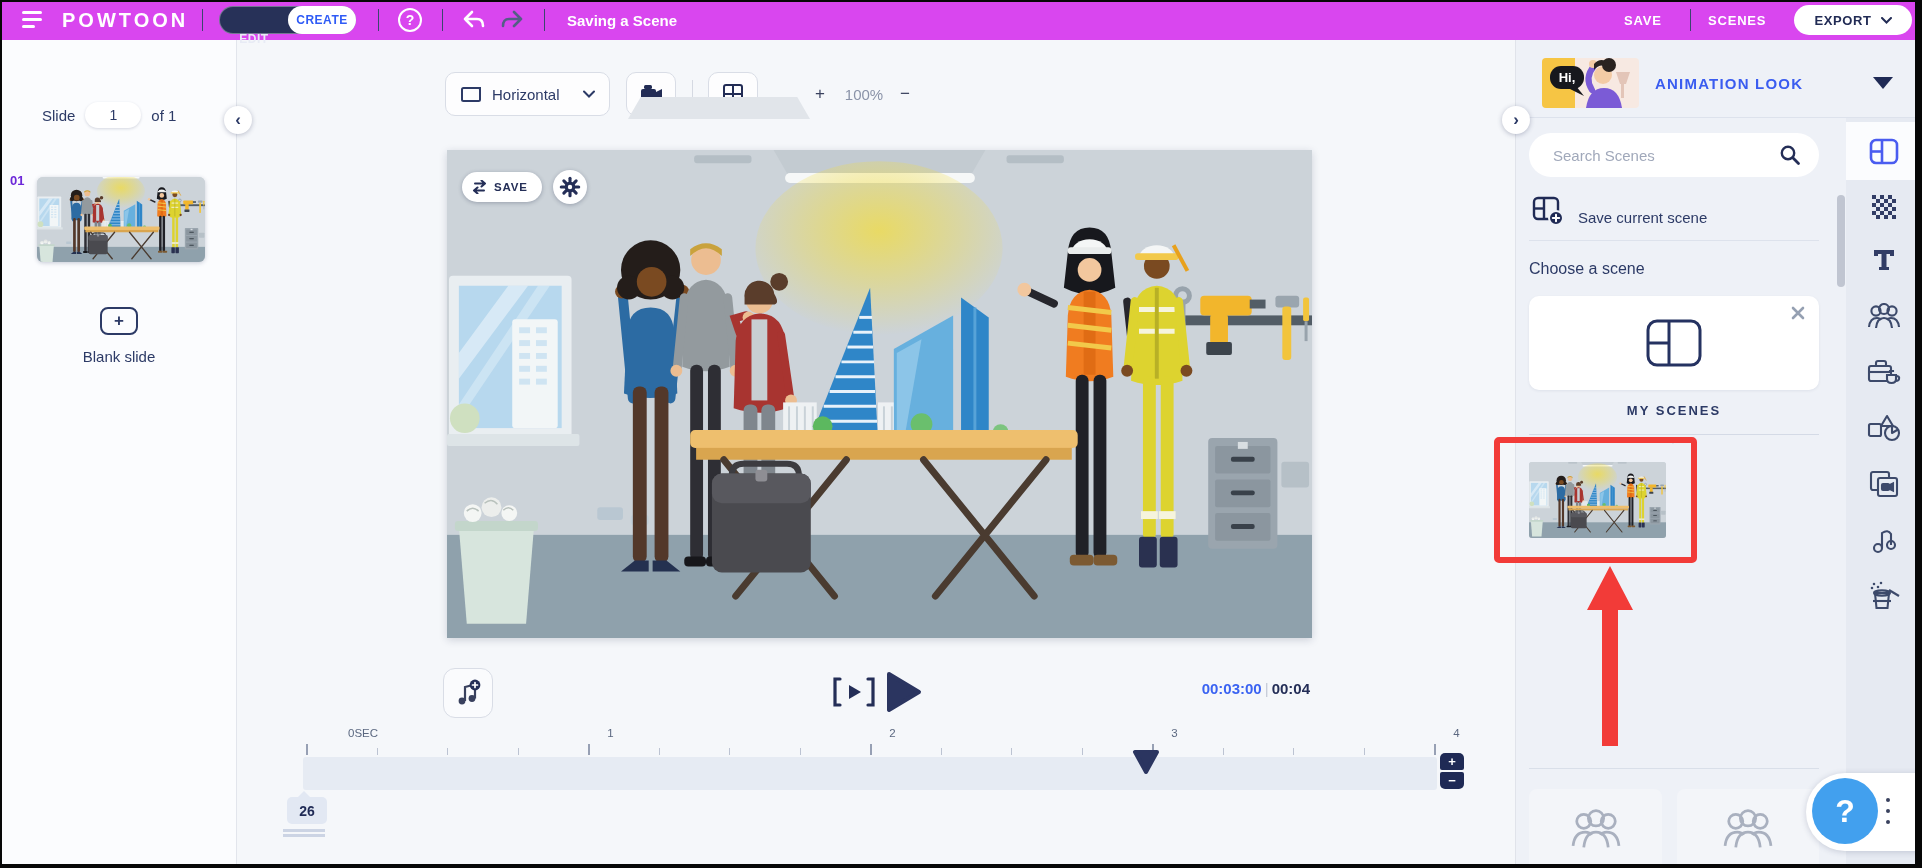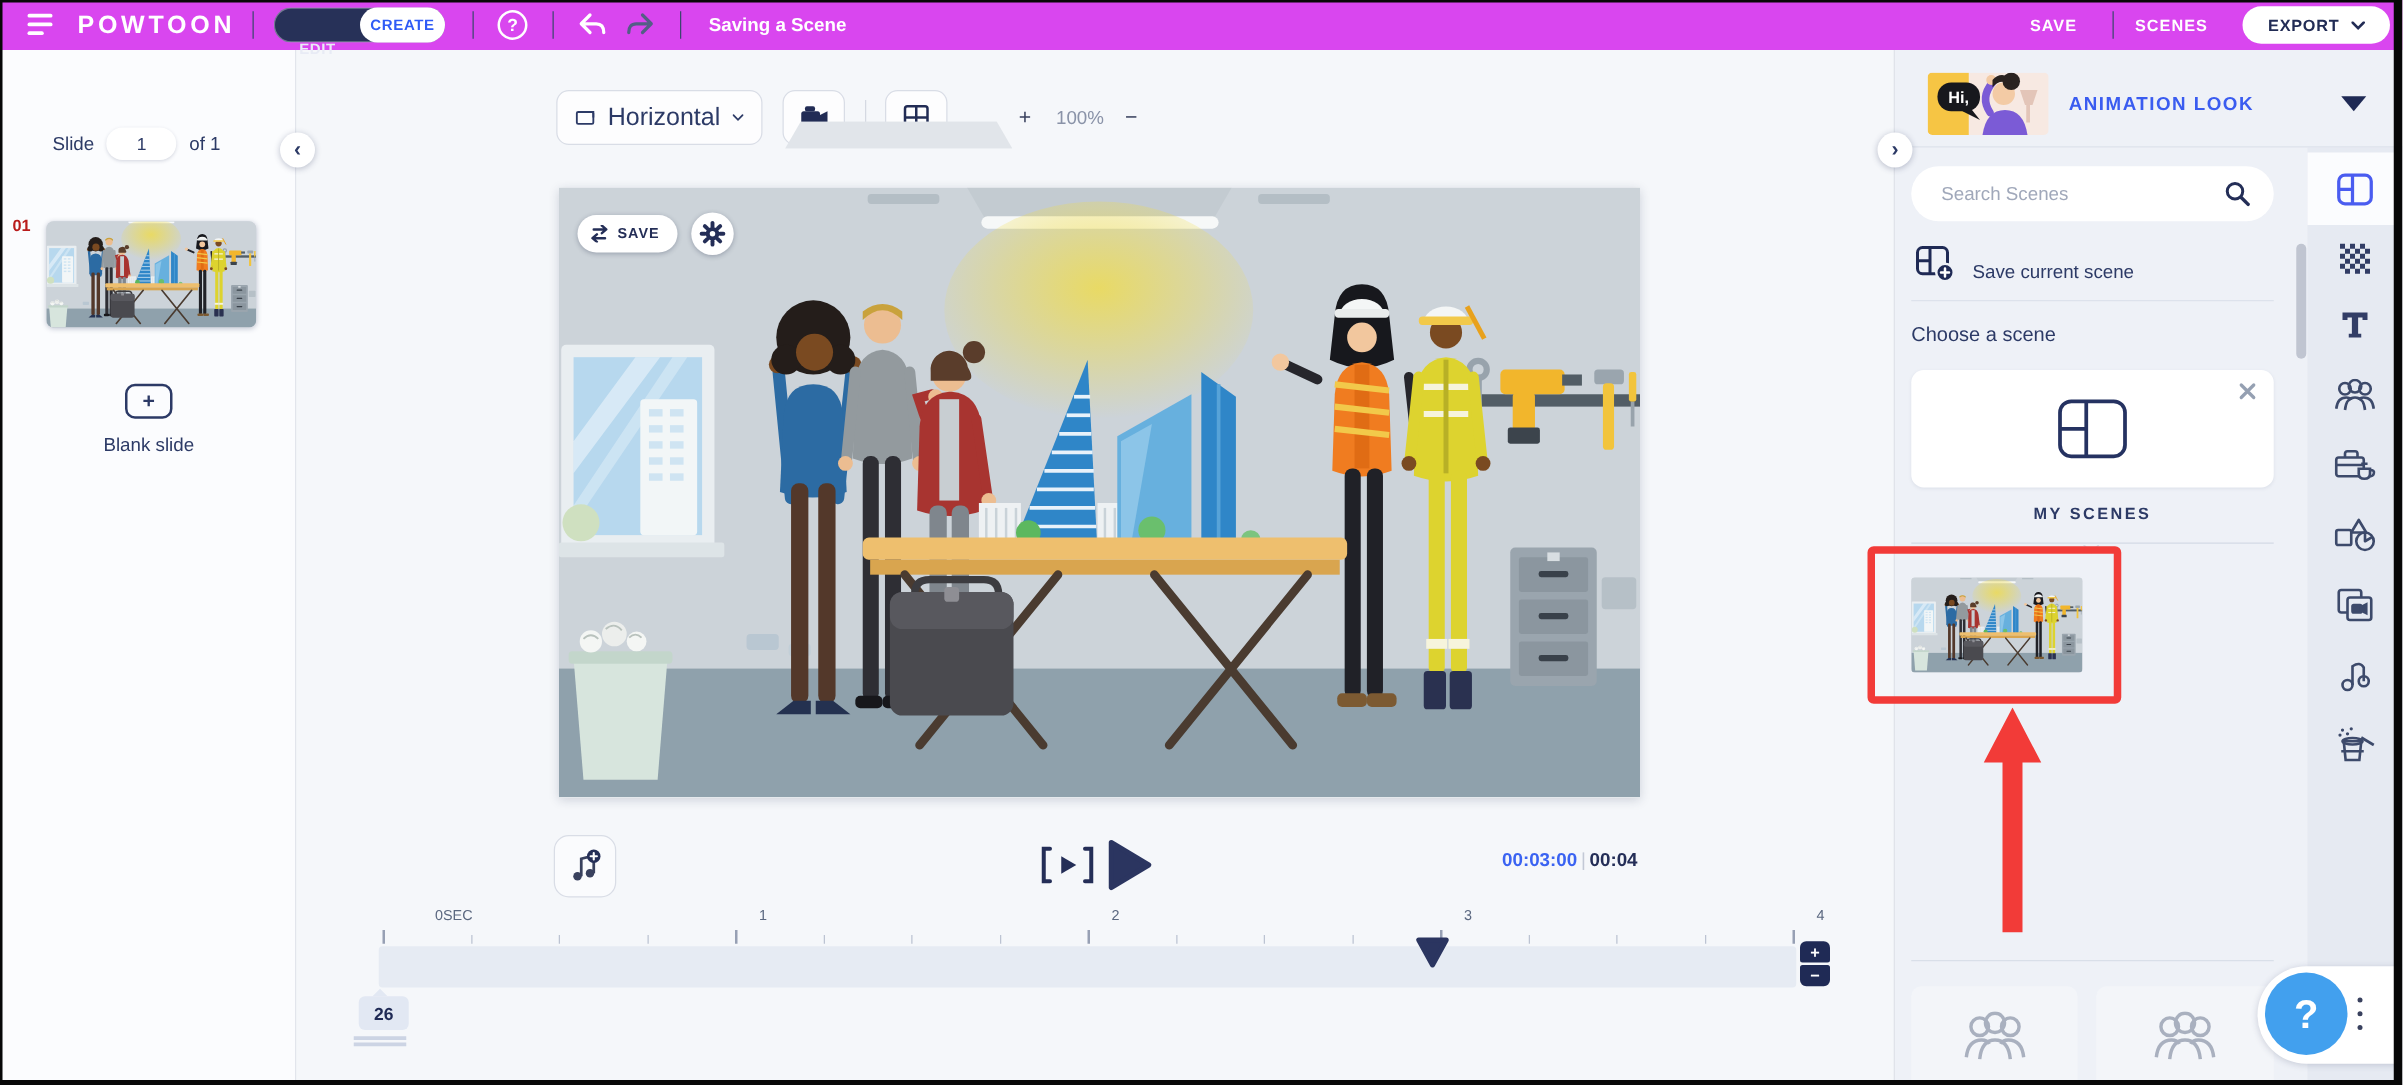--- a/index.html
+++ b/index.html
@@ -21,28 +21,28 @@
   .redo { position:absolute; left:500px; top:9px; cursor:pointer; }
   .doc-title { position:absolute; left:567px; top:12px; color:#fff; font-size:15px; font-weight:600; }
   .tb-save { position:absolute; left:1624px; top:13px; color:#fff; font-size:13px; font-weight:700; letter-spacing:.8px; cursor:pointer; }
   .tb-preview { position:absolute; left:1708px; top:13px; color:#fff; font-size:13px; font-weight:700; letter-spacing:.8px; cursor:pointer; }
   .tb-export { position:absolute; left:1794px; top:5px; width:118px; height:30px; background:#fff; border-radius:16px; display:flex; align-items:center; justify-content:center; gap:9px; color:#222c55; font-size:13px; font-weight:700; letter-spacing:.6px; cursor:pointer; }
 
   
   .slides-panel { position:absolute; left:0; top:40px; width:237px; height:828px; background:#fbfcfe; border-right:1px solid #e2e5ec; z-index:5; }
   .slide-counter { position:absolute; left:42px; top:62px; font-size:15px; color:#2c3a66; display:flex; align-items:center; gap:10px; }
   .slide-num-input { width:56px; height:26px; border:none; border-radius:13px; background:#fff; box-shadow:0 1px 3px rgba(40,50,90,.18); text-align:center; font-size:14px; color:#2c3a66; font-family:inherit; }
-  .slide-index { position:absolute; left:10px; top:133px; font-size:13px; font-weight:700; color:#b91c1c; }
+  .slide-index { position:absolute; left:10px; top:133px; font-size:13px; font-weight:700; color:#6d28d9; }
   .slide-thumb { position:absolute; left:37px; top:137px; width:168px; height:85px; border-radius:6px; overflow:hidden; box-shadow:0 1px 4px rgba(40,50,90,.25); cursor:pointer; background:#ccd3d9; }
   .blank-slide-btn { position:absolute; left:100px; top:267px; width:38px; height:28px; border:2.5px solid #2c3a66; border-radius:8px; background:transparent; color:#2c3a66; font-size:17px; font-weight:700; display:flex; align-items:center; justify-content:center; cursor:pointer; }
   .blank-slide-label { position:absolute; left:40px; top:308px; width:158px; text-align:center; font-size:15px; color:#2c3a66; }
   .collapse-circle { position:absolute; width:28px; height:28px; background:#fff; border-radius:50%; box-shadow:0 1px 5px rgba(40,50,90,.3); display:flex; align-items:center; justify-content:center; color:#2c3a66; font-size:17px; font-weight:700; cursor:pointer; z-index:15; }
 
   
-  .ratio-dd { position:absolute; left:445px; top:72px; width:165px; height:44px; background:#fdfdfe; border:1px solid #d9dde6; border-radius:10px; display:flex; align-items:center; padding:0 14px; gap:10px; cursor:pointer; color:#2c3a66; font-size:20px; }
+  .ratio-dd { position:absolute; left:445px; top:72px; width:165px; height:44px; background:#fdfdfe; border:1px solid #d9dde6; border-radius:10px; display:flex; align-items:center; padding:0 14px; gap:10px; cursor:pointer; color:#2c3a66; font-size:15px; }
   .tool-btn { position:absolute; top:72px; width:50px; height:44px; background:#fdfdfe; border:1px solid #d9dde6; border-radius:10px; display:flex; align-items:center; justify-content:center; cursor:pointer; }
   .tool-div { position:absolute; left:692px; top:80px; width:1px; height:28px; background:#d5d9e2; }
   .zoom-ctrl { position:absolute; top:84px; font-size:17px; color:#39415e; cursor:pointer; }
   .zoom-level { position:absolute; left:836px; top:86px; width:56px; text-align:center; font-size:15px; color:#8a93a8; }
 
   
   .lamp-ghost { position:absolute; left:628px; top:97px; width:182px; height:22px; background:#e1e5ea; clip-path:polygon(7% 0, 93% 0, 100% 100%, 0 100%); }
   .canvas { position:absolute; left:447px; top:150px; width:865px; height:488px; box-shadow:0 2px 8px rgba(30,40,70,.18); overflow:hidden; }
   .canvas svg.scene-fill { display:block; width:100%; height:100%; }
   .swap-pill { position:absolute; left:462px; top:172px; height:30px; padding:0 14px 0 10px; background:#fff; border-radius:15px; box-shadow:0 1px 4px rgba(30,40,70,.3); display:flex; align-items:center; gap:7px; color:#242e57; font-size:11.5px; font-weight:800; letter-spacing:.8px; cursor:pointer; z-index:6; }

